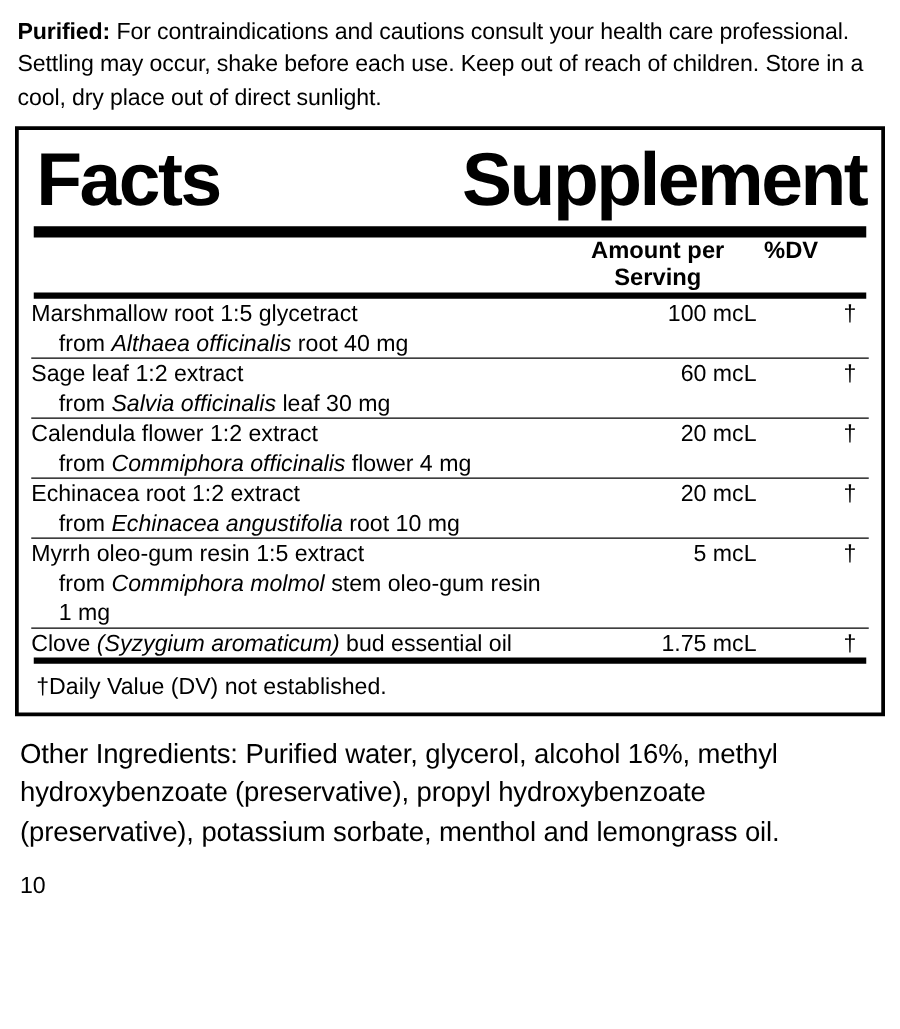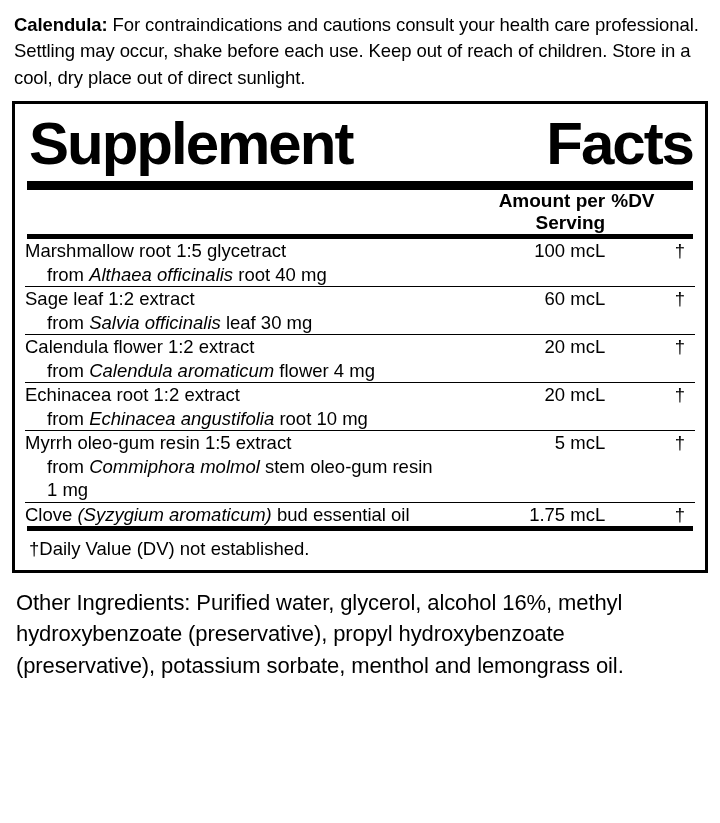--- a/index.html
+++ b/index.html
@@ -81,21 +81,21 @@
   }
   .col-name { width: 63%; }
   .col-amt  { width: 24.5%; }
   .col-dv   { width: 12.5%; }
 
   .hdr-row th {
     font-weight: bold;
     font-size: 19px;
     padding: 5px 0 6px 0;
   }
-  .hdr-amt { text-align: right; padding-right: 6px !important; }
+  .hdr-amt { padding-right: 6px !important; }
   .hdr-dv  { text-align: left; padding-right: 4px !important; }
 
   .ing-row td {
     padding: 6px 0 5px 2px;
     line-height: 1.27;
   }
   .ing-row td.amt {
     text-align: right;
     padding-right: 6px;
   }
@@ -134,27 +134,27 @@
   .page-num {
     font-size: 18.5px;
     margin: 16px 4px 0 6px;
   }
 </style>
 </head>
 <body>
 
 <div class="page">
 
-  <p class="cautions"><span class="lead">Calendula:</span><span> For contraindications and cautions consult your health care professional. Settling may occur, shake before each use. Keep out of reach of children. Store in a cool, dry place out of direct sunlight.</span></p>
+  <p class="cautions"><span class="lead">Purified:</span><span> For contraindications and cautions consult your health care professional. Settling may occur, shake before each use. Keep out of reach of children. Store in a cool, dry place out of direct sunlight.</span></p>
 
   <div class="panel">
 
     <div class="sf-title">
+      <span>Facts</span>
       <span>Supplement</span>
-      <span>Facts</span>
     </div>
 
 
     <div class="rule-thick"></div>
 
     <table class="facts">
       <colgroup>
         <col class="col-name">
         <col class="col-amt">
         <col class="col-dv">
@@ -202,21 +202,21 @@
         </tr>
         <tr class="sep">
             <td colspan="3">
               <hr>
             </td>
           </tr>
 
         <tr class="ing-row">
           <td>
             <span>Calendula flower 1:2 extract</span>
-            <span class="sub"><span>from </span><span class="it">Calendula aromaticum</span><span> flower 4 mg</span></span>
+            <span class="sub"><span>from </span><span class="it">Commiphora officinalis</span><span> flower 4 mg</span></span>
           </td>
           <td class="amt">20 mcL</td>
           <td class="dv">†</td>
         </tr>
         <tr class="sep">
             <td colspan="3">
               <hr>
             </td>
           </tr>
 
@@ -260,14 +260,15 @@
     </table>
 
     <div class="rule-med"></div>
 
     <div class="footnote">†Daily Value (DV) not established.</div>
 
   </div>
 
   <p class="other">Other Ingredients: Purified water, glycerol, alcohol 16%, methyl hydroxybenzoate (preservative), propyl hydroxybenzoate (preservative), potassium sorbate, menthol and lemongrass oil.</p>
 
+  <div class="page-num">10</div>
 
 </div>
 
 </body></html>

